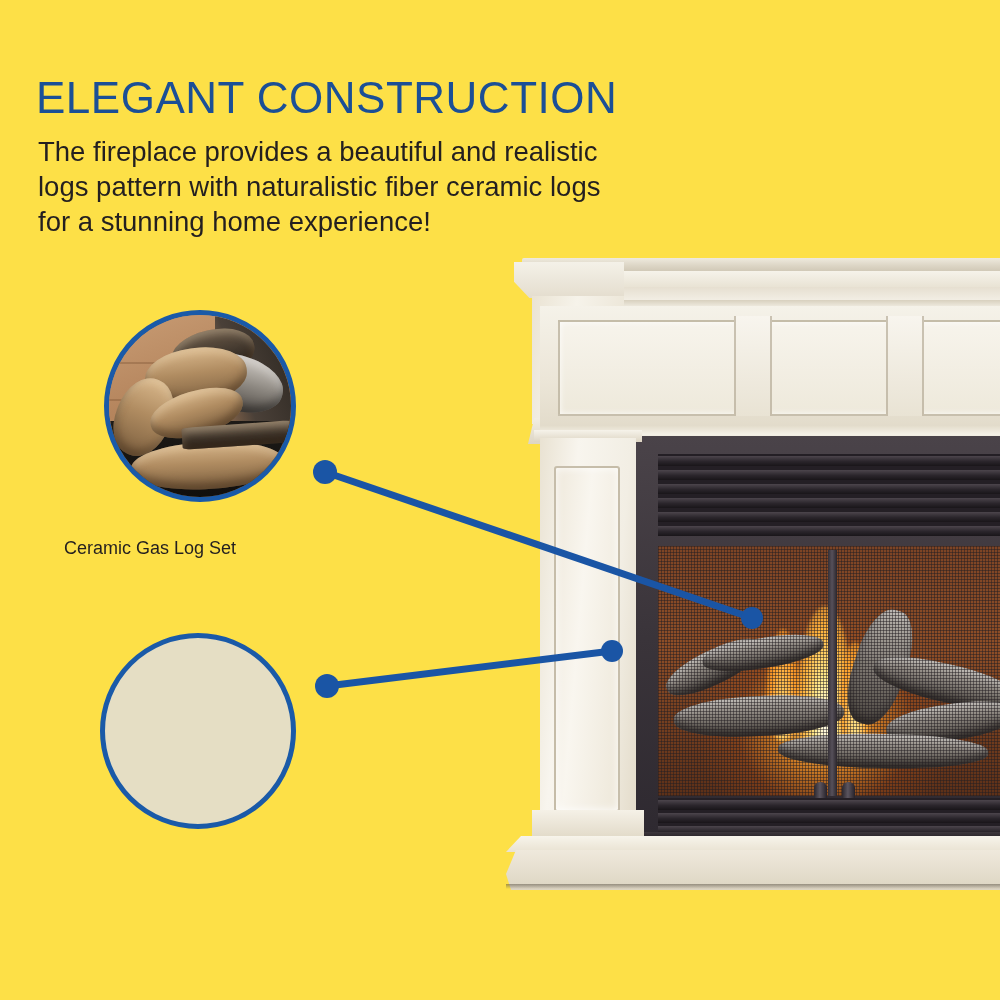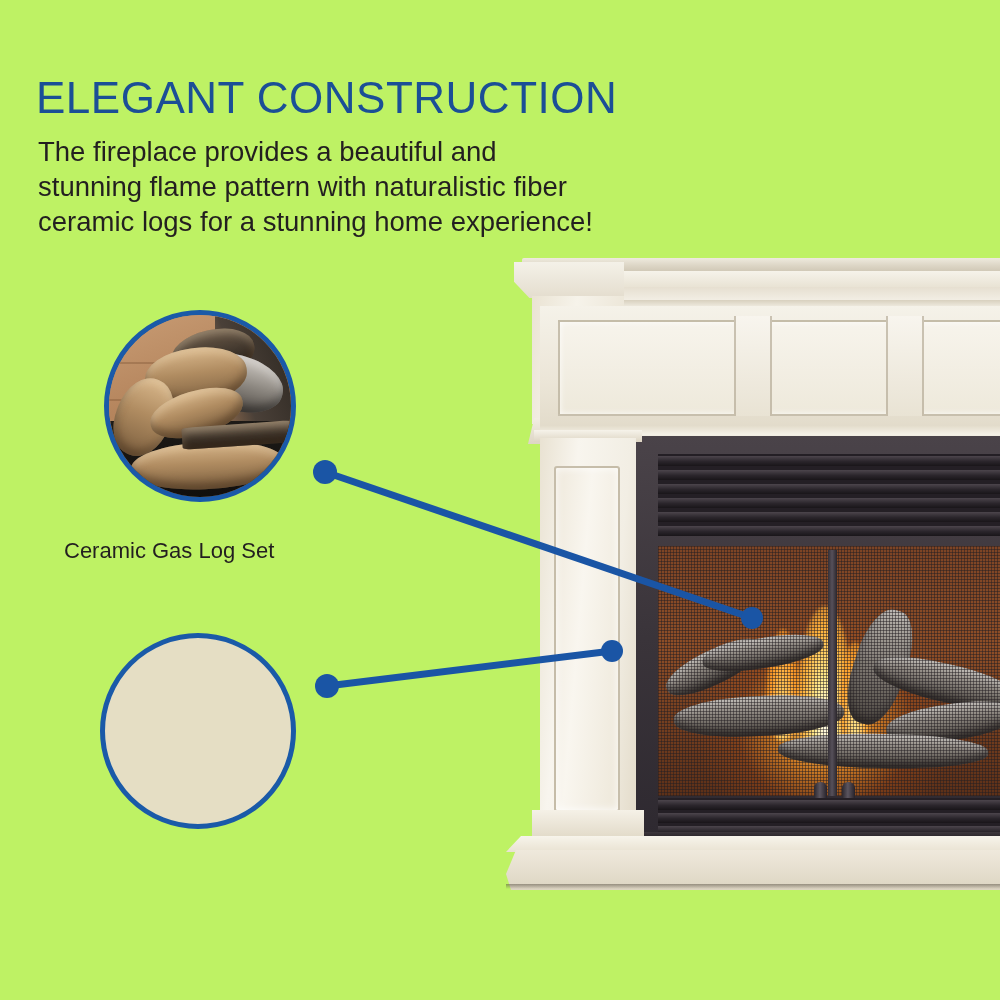--- a/index.html
+++ b/index.html
@@ -4,21 +4,21 @@
 <style>
   html, body {
     margin: 0;
     padding: 0;
     background: #ffffff;
   }
   #page {
     position: relative;
     width: 1000px;
     height: 1000px;
-    background: #bef264;
+    background: #fde047;
     overflow: hidden;
     font-family: "Liberation Sans", sans-serif;
   }
 
   
   #headline {
     position: absolute;
     left: 36px;
     top: 76px;
     font-size: 44px;
@@ -56,21 +56,21 @@
   }
   #circle-finish {
     left: 100px;
     top: 633px;
     width: 196px;
     height: 196px;
     background: #e5dec4;
   }
   .callout-label {
     position: absolute;
-    font-size: 22px;
+    font-size: 18px;
     color: #231f20;
     white-space: nowrap;
   }
   #label-logs { left: 64px; top: 538px; }
   #label-finish { left: 64px; top: 848px; }
 
   
   .logs-scene { position: absolute; inset: 0; }
   .ls-wall {
     position: absolute; left: 0; top: 0; width: 100%; height: 62%;
@@ -288,21 +288,21 @@
     background: linear-gradient(180deg, #3c363c 0%, #201c21 100%);
   }
 </style>
 </head>
 <body>
 
 <div id="page">
 
   <div id="headline">ELEGANT CONSTRUCTION</div>
 
-  <div id="bodycopy">The fireplace provides a beautiful and stunning flame pattern with naturalistic fiber ceramic logs for a stunning home experience!</div>
+  <div id="bodycopy">The fireplace provides a beautiful and realistic logs pattern with naturalistic fiber ceramic logs for a stunning home experience!</div>
 
   <div id="fireplace">
 
     <div class="fp" id="mantel-top-slab"></div>
     <div class="fp" id="mantel-crown"></div>
     <div class="fp" id="mantel-cove"></div>
     <div class="fp" id="mantel-bead"></div>
 
     <div class="fp" id="shelf-return"></div>
     <div class="fp" id="shelf-return-drop"></div>

